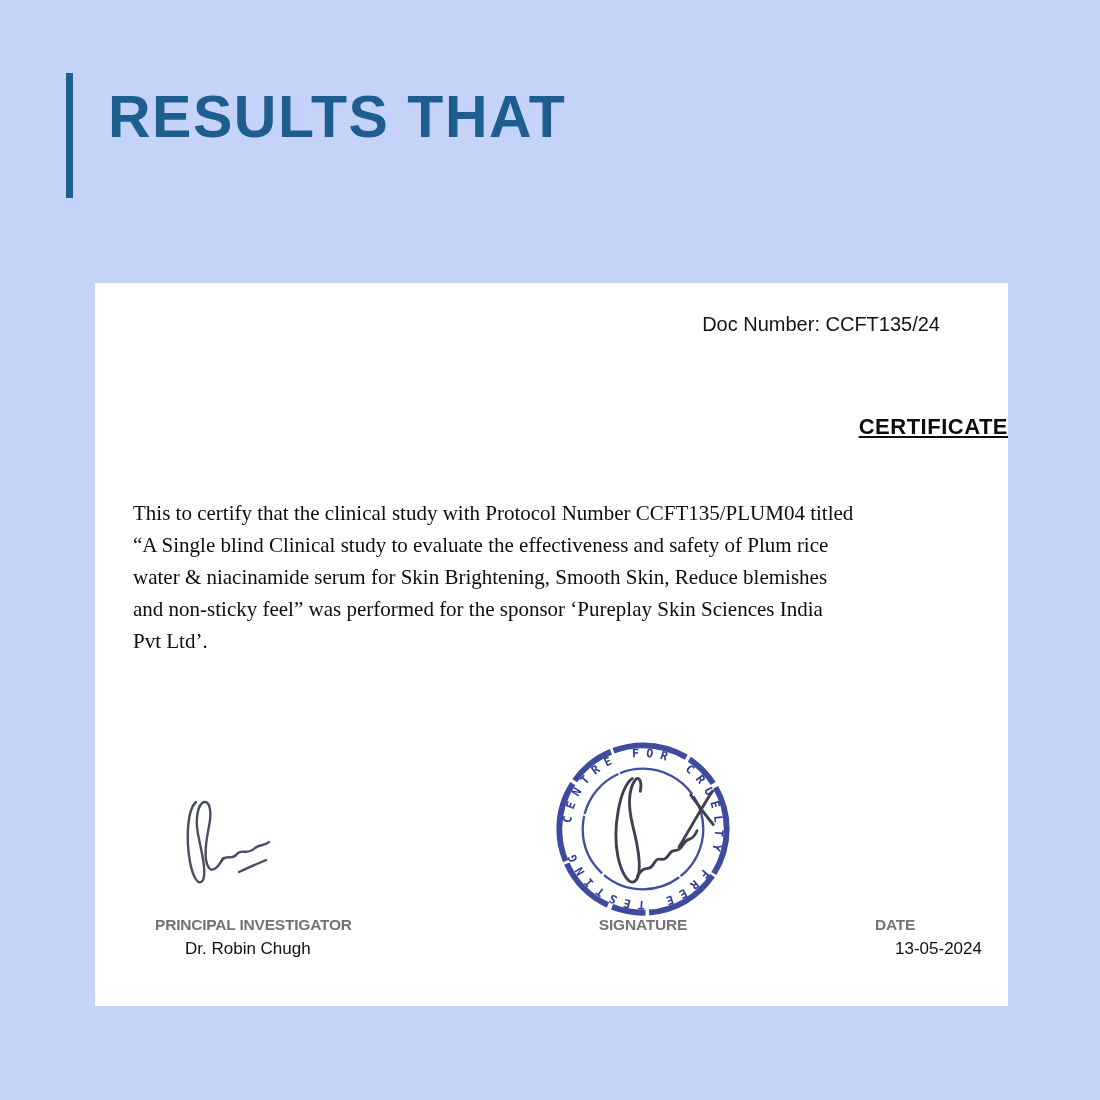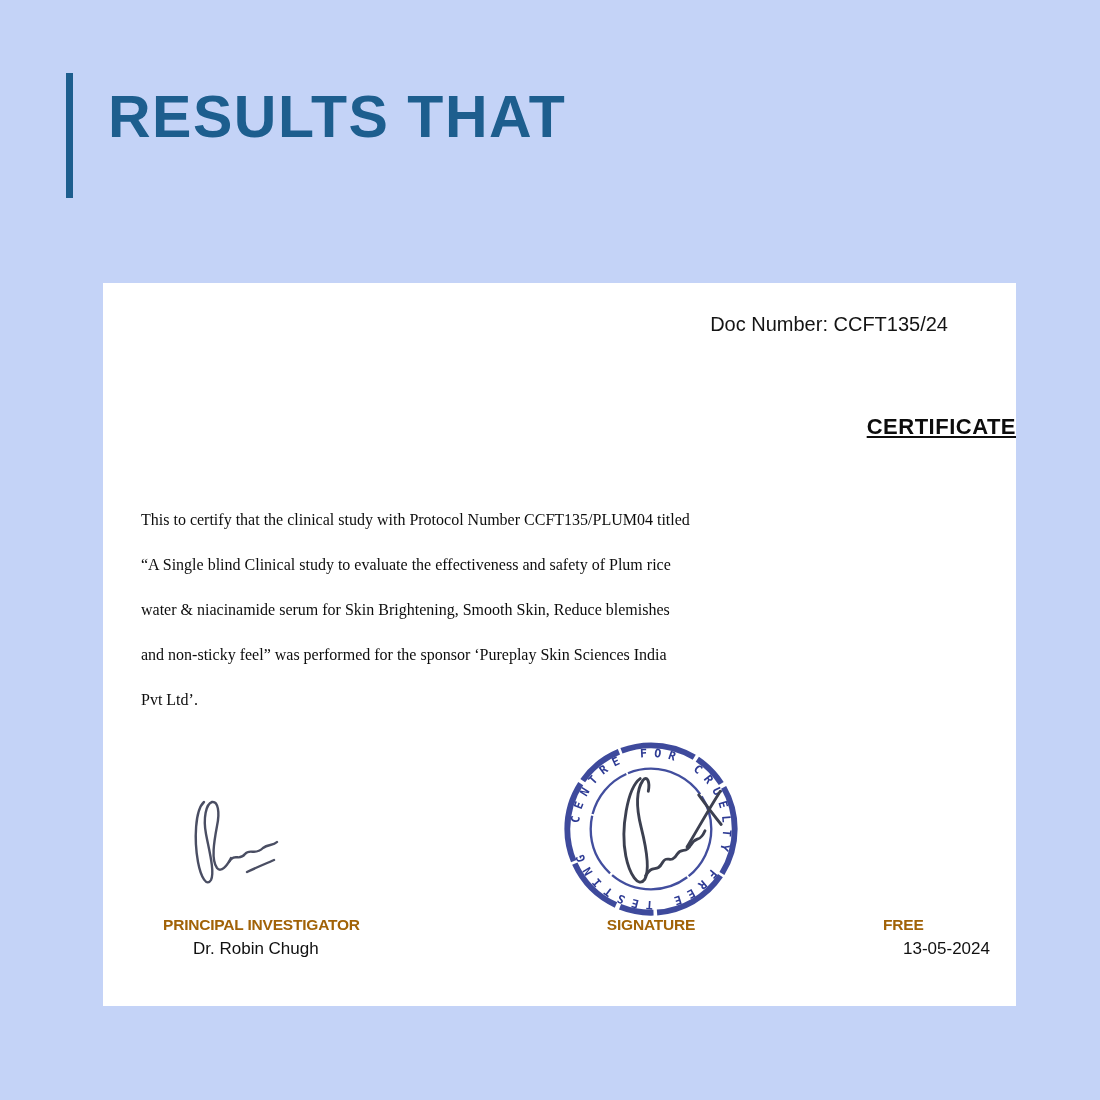--- a/index.html
+++ b/index.html
@@ -31,55 +31,54 @@
     white-space: nowrap;
   }
 
   
   .card {
     position: absolute;
     left: 95px; top: 283px;
     width: 913px; height: 723px;
     background: #ffffff;
     color: #111111;
-    margin-left: 8px;
   }
   .doc-number {
     position: absolute; top: 30px; right: 68px;
     font-size: 20px; color: #141414;
   }
   .cert-title {
     position: absolute; top: 131px; left: 0; right: 0;
     margin: 0;
     text-align: right;
     font-size: 22px; font-weight: bold;
     letter-spacing: 0.5px;
     text-decoration: underline;
     color: #0d0d0d;
   }
   .cert-body {
     position: absolute; left: 38px; top: 214px;
     width: 862px;
     margin: 0;
     font-family: "Liberation Serif", serif;
-    font-size: 16px;
-    line-height: 45px;
+    font-size: 21px;
+    line-height: 32px;
     white-space: pre-line;
     color: #0d0d0d;
   }
 
   
   .pi-sig { position: absolute; left: 68px; top: 505px; width: 120px; height: 110px; }
   .stamp { position: absolute; left: 458px; top: 456px; width: 180px; height: 180px; }
 
   .foot-label {
     position: absolute; top: 633px;
     font-size: 15.5px; font-weight: bold;
     letter-spacing: -0.2px;
-    color: #a16207;
+    color: #737373;
     white-space: nowrap;
   }
   .foot-value {
     position: absolute; top: 656px;
     font-size: 17px;
     color: #101010;
     white-space: nowrap;
   }
   .pi-label   { left: 60px; }
   .pi-name    { left: 90px; }
@@ -130,17 +129,17 @@
         <path d="M 140,120 C 152,100 163,80 177,58"></path>
         <path d="M 153,62 C 161,73 170,85 178,95"></path>
       </g>
     </svg>
 
     <div class="foot-label pi-label">PRINCIPAL INVESTIGATOR</div>
     <div class="foot-value pi-name">Dr. Robin Chugh</div>
 
     <div class="foot-label sig-label">SIGNATURE</div>
 
-    <div class="foot-label date-label">FREE</div>
+    <div class="foot-label date-label">DATE</div>
     <div class="foot-value date-value">13-05-2024</div>
 
   </section>
 </div>
 
 </body></html>

